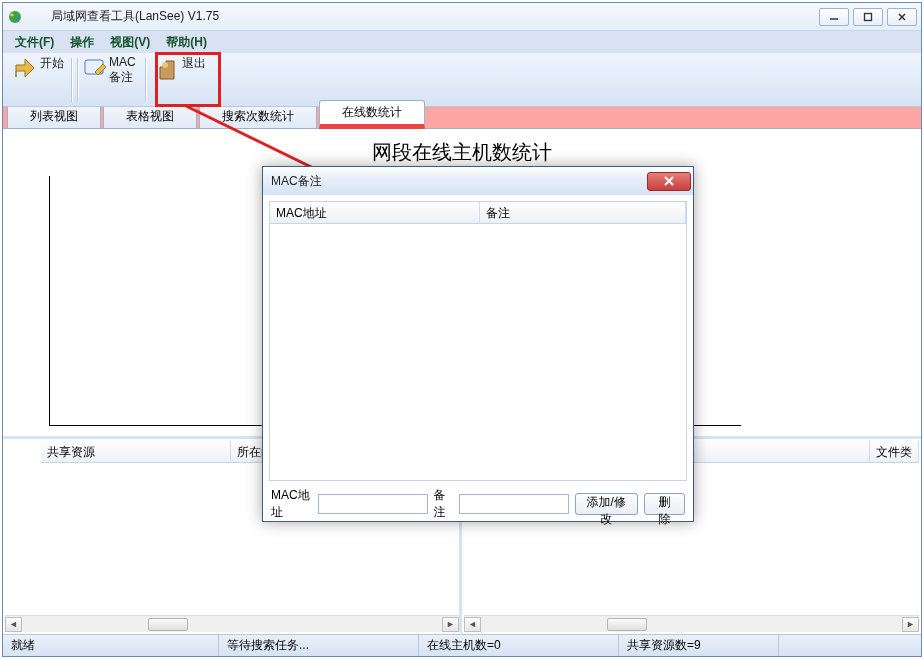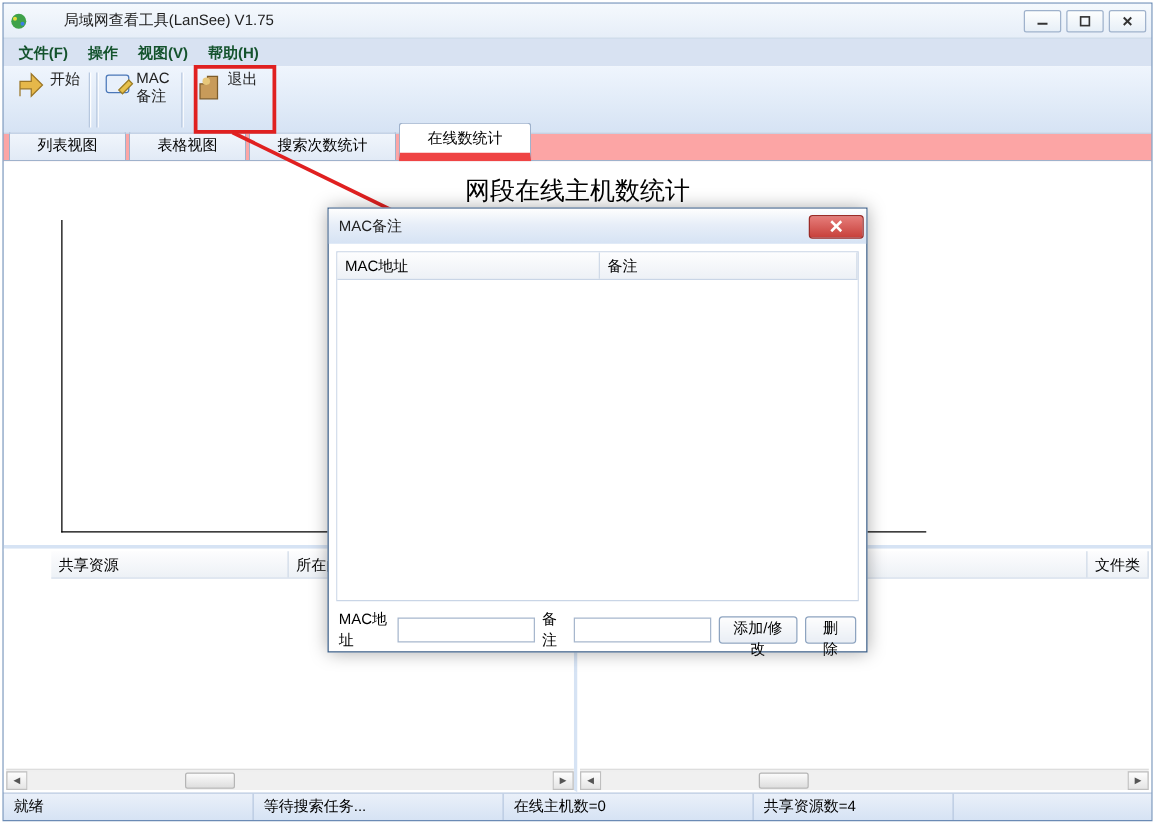--- a/index.html
+++ b/index.html
@@ -24,21 +24,21 @@
 .toolbar { height: 54px; background: linear-gradient(#eff5fd,#d6e3f4); border-bottom: 1px solid #b7c8df; display: flex; align-items: center; padding: 0 4px; }
 .tbtn { width: 62px; height: 50px; display:flex; flex-direction:row; align-items:flex-start; justify-content:center; gap:2px; cursor:pointer; border-radius:3px; }
 .tbtn .ticon { width: 26px; height: 26px; display:flex;align-items:center;justify-content:center; }
 .tbtn .tlbl { font-size: 12px; color:#222; }
 .toolbar .sep { width: 2px; height: 44px; border-left:1px solid #b7c8df; border-right:1px solid #fff; margin: 0 2px; }
 .highlight-box { position:absolute; border: 3px solid #e02020; pointer-events:none; }
 
 
 .tabstrip { height: 22px; background: #fca5a5; display:flex; align-items:flex-end; padding: 0 4px; border-bottom:1px solid #9fb2cc; }
 .tab { padding: 3px 22px; border:1px solid #9fb2cc; border-bottom:none; background: linear-gradient(#f2f6fc,#e1eaf6); margin-right:2px; border-radius: 3px 3px 0 0; cursor:pointer; font-size:12px; }
-.tab.active { background:#fff; position:relative; top:1px; border-bottom:7px solid #ef4444; }
+.tab.active { background:#fff; position:relative; top:1px; border-bottom:5px solid #ef4444; }
 
 
 .main-area { flex:1; background:#fff; display:flex; flex-direction:column; overflow:hidden; }
 .chart-title { text-align:center; font-size:20px; padding: 10px 0; color:#000; font-family: Liberation Sans, sans-serif; }
 .chart-zone { flex:1; position:relative; }
 .chart-axes { position:absolute; left:46px; top:0; bottom:10px; right:180px; border-left:1px solid #000; border-bottom:1px solid #000; }
 
 
 .lower { height: 198px; display:flex; border-top:3px solid #d6e3f4; }
 .pane-l { width:50%; border:2px solid #fff; display:flex; flex-direction:column; border-right:3px solid #d6e3f4; }
@@ -186,24 +186,24 @@
           <div class="track">
               <div class="thumb"></div>
             </div>
           <div class="arrow">►</div>
         </div>
       </div>
     </div>
   </div>
 
   <div class="statusbar">
-    <div class="sseg" style="width:200px">就绪</div>
+    <div class="sseg" style="width:216px">就绪</div>
     <div class="sseg" style="width:200px">等待搜索任务...</div>
     <div class="sseg" style="width:200px">在线主机数=0</div>
-    <div class="sseg" style="width:160px">共享资源数=4</div>
+    <div class="sseg" style="width:160px">共享资源数=9</div>
   </div>
 
 </div>
 
 <div class="highlight-box" style="left:155px; top:52px; width:66px; height:55px;"></div>
 
 <svg class="arrow-svg" style="left:180px; top:100px;" width="230" height="120">
   <defs>
       <marker id="ah" markerWidth="10" markerHeight="10" refX="8" refY="3" orient="auto">
         <path d="M0,0 L9,3 L0,6 Z" fill="#e02020"></path>

